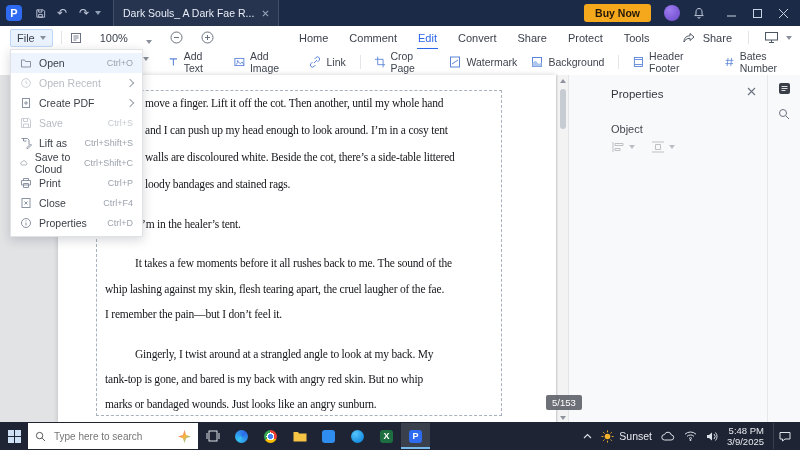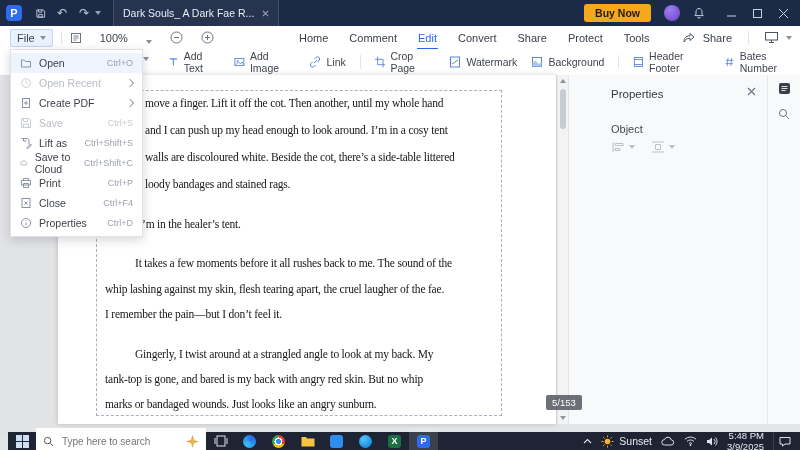--- a/index.html
+++ b/index.html
@@ -87,21 +87,21 @@
             border:1px solid #E0E2E6;box-shadow:0 3px 10px rgba(20,30,50,.18);padding:3px 0;}
   .fm-item{height:20px;display:flex;align-items:center;gap:7px;padding:0 9px;font-size:10.5px;color:#3A3F47;}
   .fm-item.hl{background:#EDF4FE;}
   .fm-item.dis{color:#B8BCC4;}
   .fm-item.dis svg{opacity:.45;}
   .fm-short{margin-left:auto;font-size:9px;color:#9CA2AC;}
   .fm-item.dis .fm-short{color:#C6CAD1;}
   .fm-arrow{margin-left:auto;}
 
   
-  .taskbar{position:absolute;left:8px;right:0;bottom:0;height:18px;background:#1E2433;
+  .taskbar{position:absolute;left:0;right:0;bottom:0;height:28px;background:#1E2433;
            display:flex;align-items:center;color:#E8EAF0;margin-top:20px;}
   .tk-start{width:28px;height:26px;display:flex;align-items:center;justify-content:center;}
   .tk-search{width:170px;height:26px;background:#FFFFFF;display:flex;align-items:center;gap:6px;
              padding:0 7px;box-sizing:border-box;}
   .tk-search input{border:0;outline:none;flex:1;min-width:0;font-size:10px;color:#4A4A4A;
                    font-family:"Liberation Sans",sans-serif;background:transparent;}
   .tk-ico{width:29px;height:26px;display:flex;align-items:center;justify-content:center;}
   .tk-ico.active{background:rgba(255,255,255,.13);box-shadow:inset 0 -2px 0 #76B9ED;}
   .sq{border-radius:3px;display:flex;align-items:center;justify-content:center;
       font-size:9px;font-weight:bold;color:#fff;}

